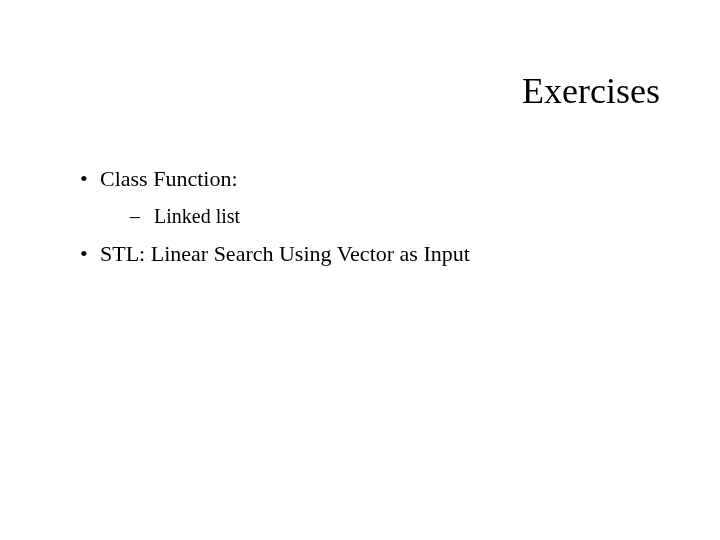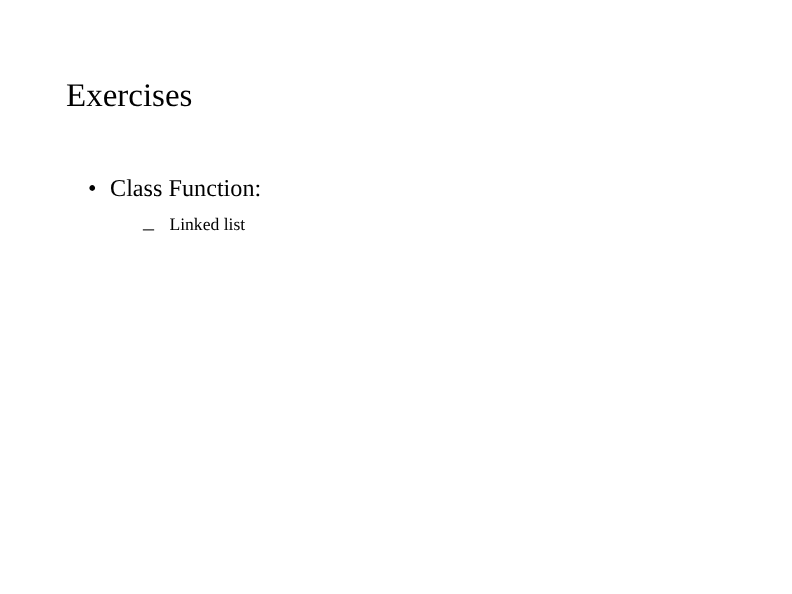--- a/index.html
+++ b/index.html
@@ -9,23 +9,23 @@
     }
     body {
       width: 720px;
       height: 540px;
       background: #ffffff;
       font-family: "Times New Roman", Times, serif;
       color: #000000;
       padding: 40px 60px;
     }
     .title {
-      font-size: 30px;
+      font-size: 36px;
       font-weight: normal;
-      text-align: left;
+      text-align: right;
       margin-top: 30px;
       margin-bottom: 50px;
     }
     .bullet-list {
       list-style: none;
       padding-left: 20px;
     }
     .bullet-item {
       font-size: 22px;
       line-height: 1.5;
@@ -38,21 +38,21 @@
       left: 0;
       font-size: 22px;
     }
     .sub-list {
       list-style: none;
       padding-left: 30px;
       margin-top: 6px;
       margin-bottom: 6px;
     }
     .sub-item {
-      font-size: 16px;
+      font-size: 20px;
       line-height: 1.5;
       position: relative;
       padding-left: 24px;
     }
     .sub-item::before {
       content: "–";
       position: absolute;
       left: 0;
       font-size: 20px;
     }
@@ -64,13 +64,16 @@
 
 <ul class="bullet-list">
   <li class="bullet-item">
     <span>Class Function:</span>
     <ul class="sub-list">
       <li class="sub-item">
         <span>Linked list</span>
       </li>
     </ul>
   </li>
+  <li class="bullet-item">
+    <span>STL: Linear Search Using Vector as Input</span>
+  </li>
 </ul>
 
 </body></html>

